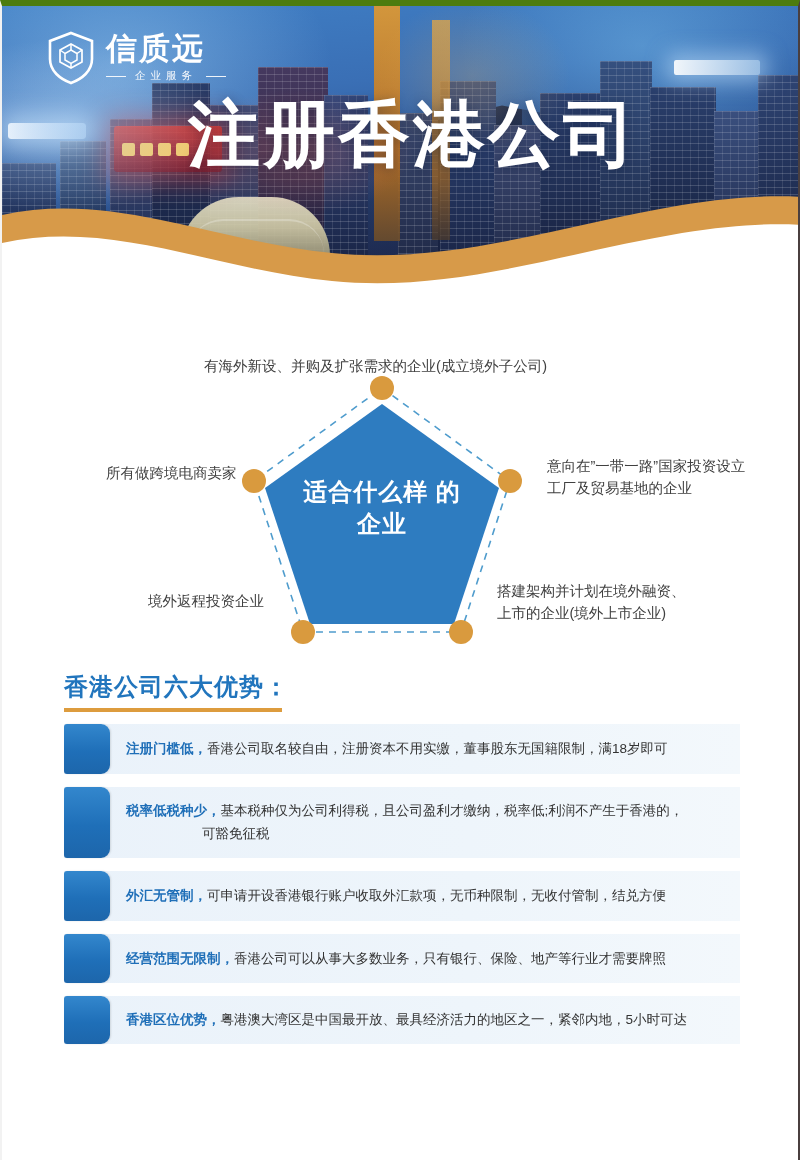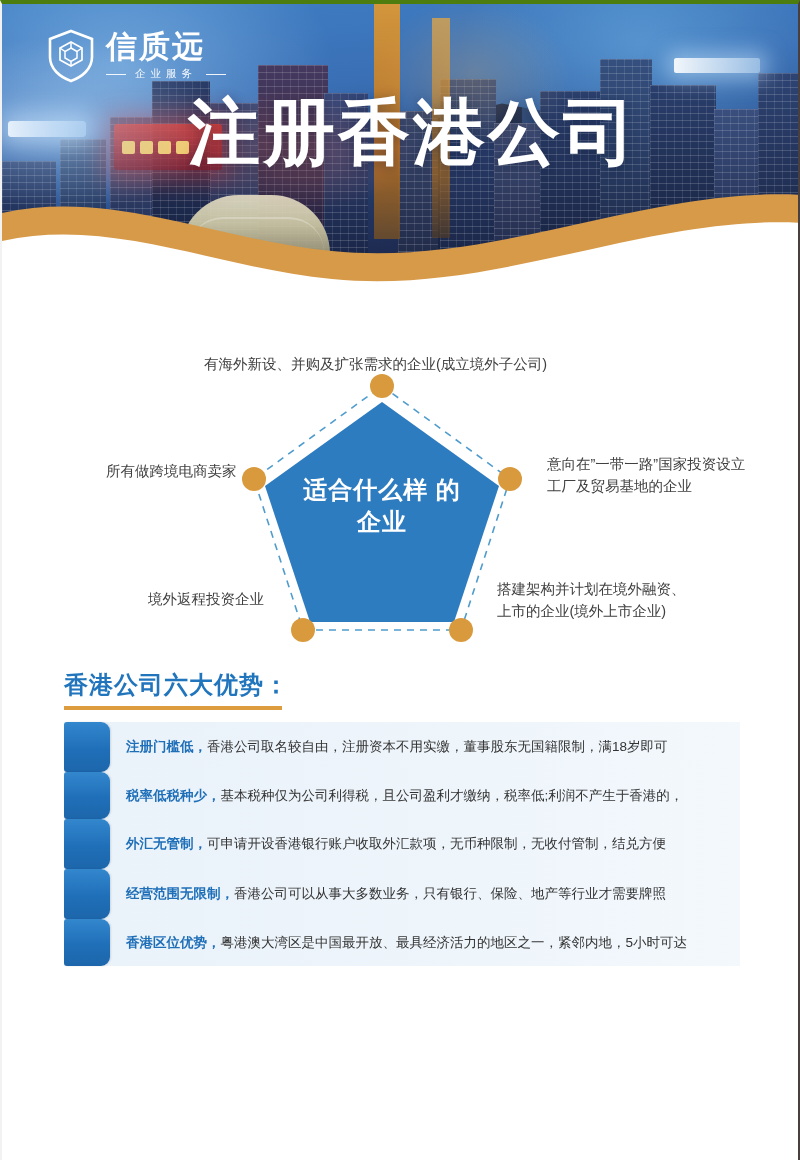--- a/index.html
+++ b/index.html
@@ -12,21 +12,21 @@
   }
   .page {
     position: relative;
     width: 800px;
     height: 1160px;
     overflow: hidden;
     background: #ffffff;
     box-sizing: border-box;
     border-left: 2px solid #f2f2f2;
     border-right: 2px solid #4a3f3f;
-    border-top: 4px solid #4d7c0f;
+    border-top: 6px solid #4d7c0f;
   }
 
   
   .hero {
     position: absolute;
     left: 0; top: 0;
     width: 800px;
     height: 285px;
     overflow: hidden;
   }
@@ -248,20 +248,21 @@
   }
   .adv-list {
     position: absolute;
     left: 62px; top: 63px;
     width: 676px;
   }
   .adv-row {
     position: relative;
     display: flex;
     align-items: stretch;
+    margin-bottom: 13px;
     background: linear-gradient(90deg, #eaf2fa 0%, #eef5fb 60%, #f3f8fc 100%);
   }
   .adv-tab {
     flex: 0 0 46px;
     background: linear-gradient(180deg, #3387cd 0%, #1f6fb8 55%, #1d66ab 100%);
     border-radius: 3px 9px 9px 3px;
     box-shadow: 1px 0 2px rgba(0,0,0,.12);
   }
   .adv-body {
     flex: 1 1 auto;
@@ -410,20 +411,21 @@
         <div class="adv-tab"></div>
         <div class="adv-body">
           <span class="adv-term">注册门槛低，</span><span>香港公司取名较自由，注册资本不用实缴，董事股东无国籍限制，满18岁即可</span>
         </div>
       </div>
 
       <div class="adv-row two-line">
         <div class="adv-tab"></div>
         <div class="adv-body">
           <span class="adv-term">税率低税种少，</span><span>基本税种仅为公司利得税，且公司盈利才缴纳，税率低;利润不产生于香港的，</span>
+          <span class="adv-cont">可豁免征税</span>
         </div>
       </div>
 
       <div class="adv-row">
         <div class="adv-tab"></div>
         <div class="adv-body">
           <span class="adv-term">外汇无管制，</span><span>可申请开设香港银行账户收取外汇款项，无币种限制，无收付管制，结兑方便</span>
         </div>
       </div>
 

